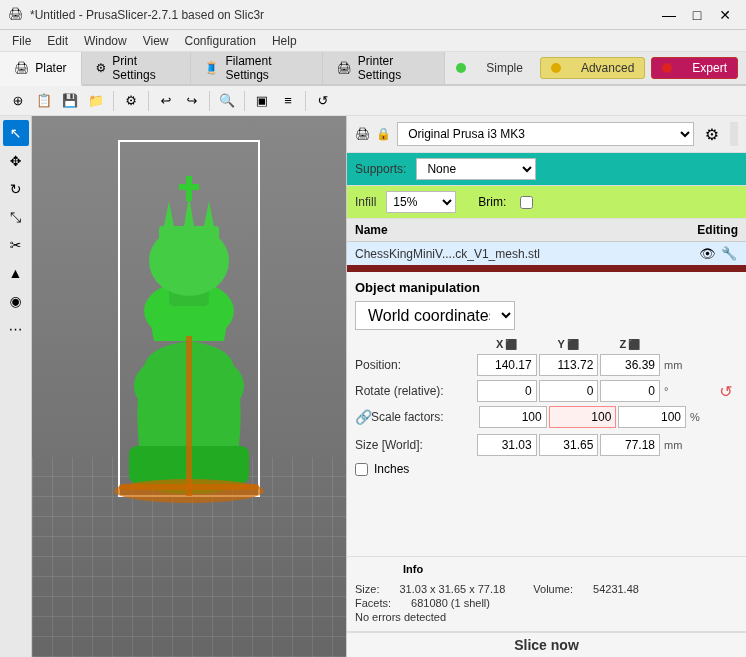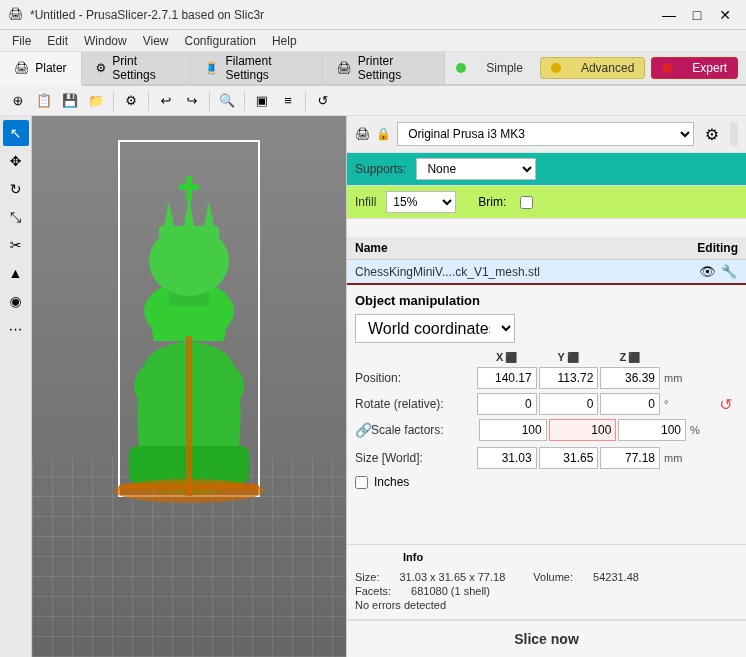--- a/index.html
+++ b/index.html
@@ -227,23 +227,22 @@
     .infill-select {
       padding: 2px 2px;
       border: 1px solid #bbb;
       background: white;
       font-size: 12px;
       width: 70px;
     }
 
     
     .object-list {
-      border-bottom: 2px solid #7f1d1d;
+      border-bottom: 7px solid #7f1d1d;
       background: #bef264;
-      margin-top: 18px;
     }
     .object-list-header {
       display: grid;
       grid-template-columns: 1fr auto;
       padding: 4px 8px;
       background: #e8e8e8;
       font-size: 12px;
       font-weight: bold;
       border-bottom: 1px solid #ccc;
     }
@@ -329,21 +328,21 @@
       padding: 6px 8px;
       border-top: 1px solid #ddd;
       background: #f5f5f5;
     }
     .info-title { font-weight: bold; font-size: 11px; margin-bottom: 8px; padding-left: 48px; }
     .info-row { font-size: 11px; color: #333; margin-bottom: 2px; display: flex; gap: 20px; }
 
     
     .slice-btn {
       width: 100%;
-      padding: 10px;
+      padding: 4px;
       background: #f5f5f5;
       border: none;
       border-top: 2px solid #ddd;
       font-size: 14px;
       font-weight: bold;
       cursor: pointer;
       color: #333;
     }
 
     .rotate-row-grid {

